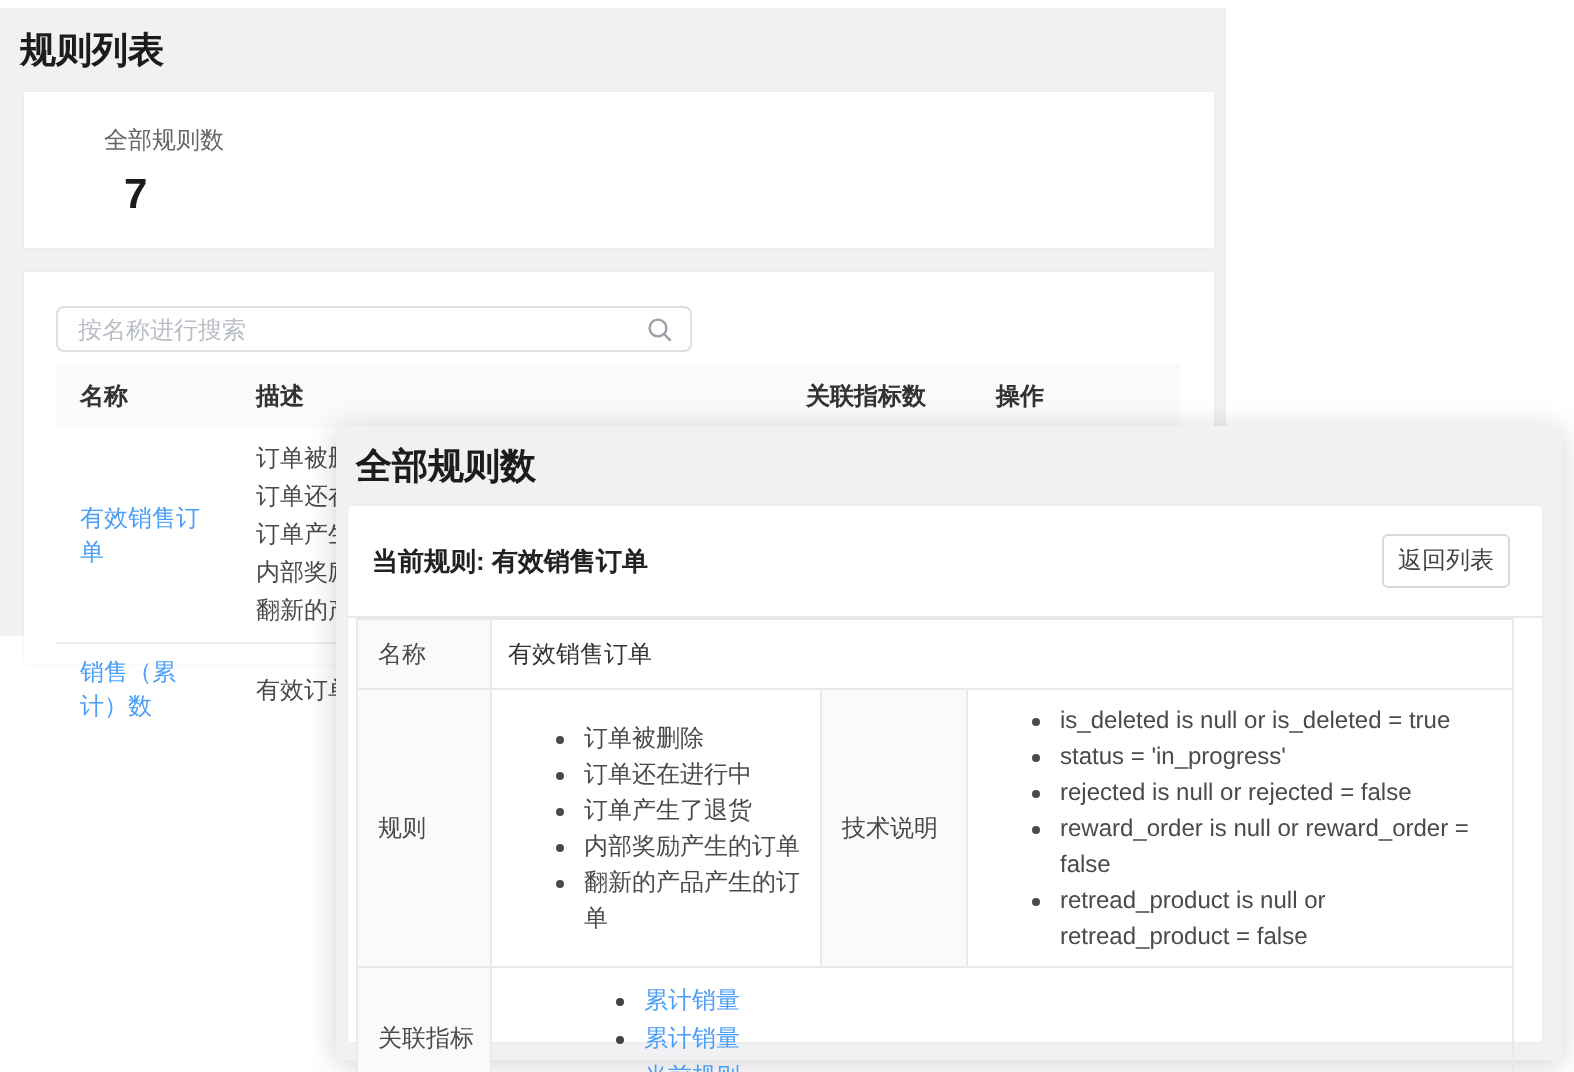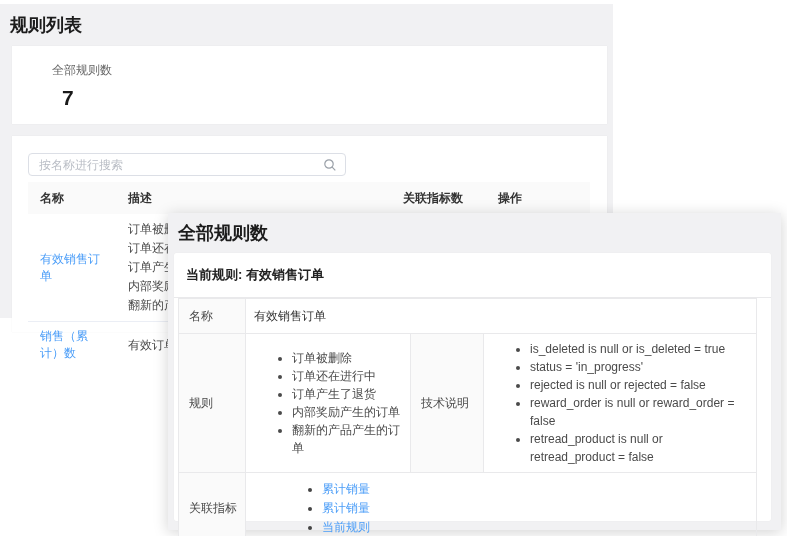--- a/index.html
+++ b/index.html
@@ -32,21 +32,21 @@
   .desc-line { line-height:19px; color:#4a4a4a; white-space:nowrap; }
   .row2 td { padding-top:9px; padding-bottom:9px; }
 
   
   .panel-detail { position:absolute; left:168px; top:213px; width:613px; height:317px;
     background:#f1f1f3; z-index:10; box-shadow:0 2px 14px rgba(0,0,0,0.18);
     padding:8px 10px 10px 6px; }
   .detail-title { font-size:18px; font-weight:700; color:#1c1c1c; line-height:22px; margin:1px 0 9px 4px; }
   .detail-card { background:#fff; border-radius:2px; height:268px; }
   .detail-card-header { display:flex; justify-content:space-between; align-items:center;
-    height:45px; padding:0 16px 0 12px; border-bottom:1px solid #e9e9eb; }
+    height:56px; padding:0 16px 0 12px; border-bottom:1px solid #e9e9eb; }
   .current-rule { font-size:13px; font-weight:700; color:#222; }
   .back-btn { font-size:12px; color:#444; background:#fff; border:1px solid #d9d9d9;
     border-radius:3px; padding:4px 7px; cursor:pointer; font-family:inherit; }
   .detail-card-body { padding:0 14px 0 4px; }
 
   table.detail-table { border-collapse:collapse; width:100%; font-size:12px; table-layout:fixed; }
   table.detail-table td { border:1px solid #e9e9eb; vertical-align:middle; }
   td.label-cell { background:#fafafa; color:#4a4a4a; padding-left:10px; }
   td.value-cell { padding:6px 8px; color:#333; }
   tr.row-name td { height:35px; }
@@ -117,20 +117,21 @@
     </table>
   </div>
 </div>
 
 <div class="panel-detail">
   <div class="detail-title">全部规则数</div>
 
   <div class="card detail-card">
     <div class="detail-card-header">
       <span class="current-rule">当前规则: 有效销售订单</span>
+      <button class="back-btn">返回列表</button>
     </div>
 
     <div class="detail-card-body">
       <table class="detail-table">
         <colgroup>
             <col style="width:67px">
             <col style="width:165px">
             <col style="width:73px">
             <col>
           </colgroup>

